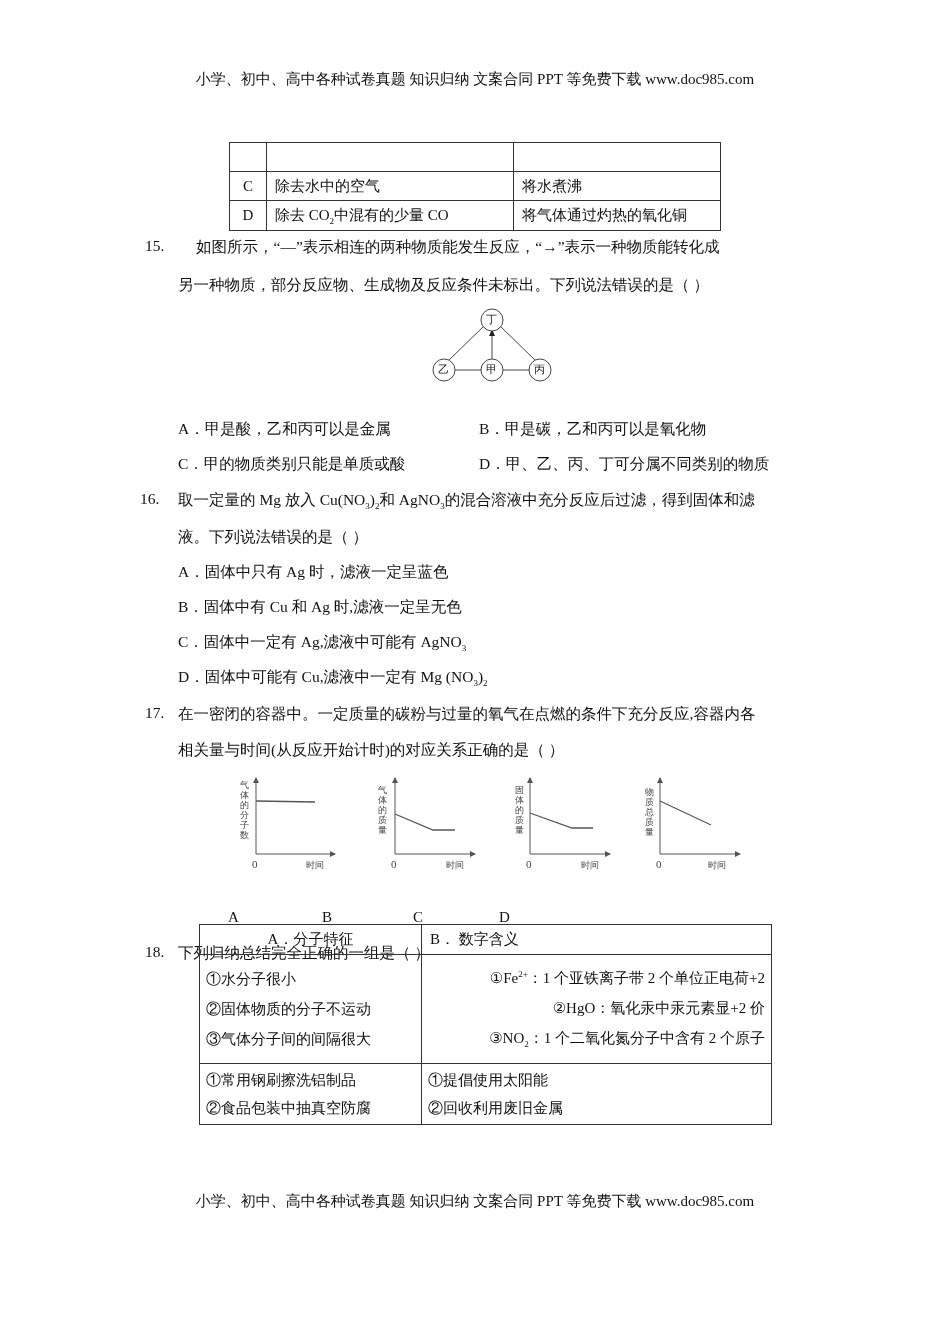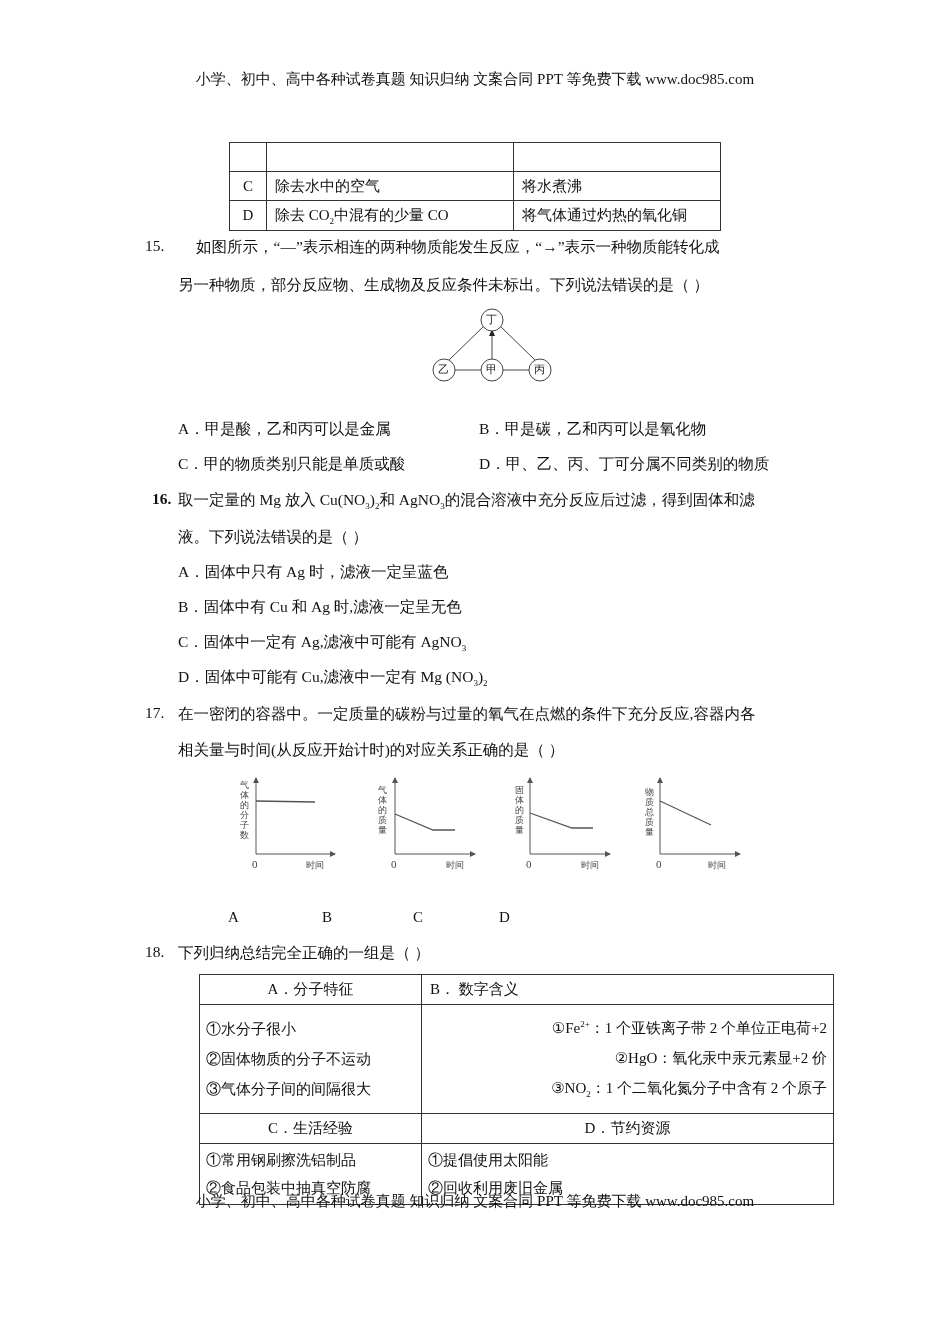--- a/index.html
+++ b/index.html
@@ -59,21 +59,21 @@
 <div class="abs" style="left:486px; top:312px; font-size:11px;">丁</div>
 <div class="abs" style="left:438px; top:362px; font-size:11px;">乙</div>
 <div class="abs" style="left:486px; top:362px; font-size:11px;">甲</div>
 <div class="abs" style="left:534px; top:362px; font-size:11px;">丙</div>
 
 <div class="abs opt" style="left:178px; top:419px;">A．甲是酸，乙和丙可以是金属</div>
 <div class="abs opt" style="left:479px; top:419px;">B．甲是碳，乙和丙可以是氧化物</div>
 <div class="abs opt" style="left:178px; top:454px;">C．甲的物质类别只能是单质或酸</div>
 <div class="abs opt" style="left:479px; top:454px;">D．甲、乙、丙、丁可分属不同类别的物质</div>
 
-<div class="abs q" style="left:152px; top:490px;font-weight:bold;">16.</div>
+<div class="abs q" style="left:140px; top:490px;">16.</div>
 <div class="abs q" style="left:178px; top:490px;"><span>取一定量的 Mg 放入 Cu(NO</span><sub>3</sub><span>)</span><sub>2</sub><span>和 AgNO</span><sub>3</sub><span>的混合溶液中充分反应后过滤，得到固体和滤</span></div>
 <div class="abs q" style="left:178px; top:527px;">液。下列说法错误的是（    ）</div>
 <div class="abs opt" style="left:178px; top:562px;">A．固体中只有 Ag 时，滤液一定呈蓝色</div>
 <div class="abs opt" style="left:178px; top:597px;">B．固体中有 Cu 和 Ag 时,滤液一定呈无色</div>
 <div class="abs opt" style="left:178px; top:632px;"><span>C．固体中一定有    Ag,滤液中可能有 AgNO</span><sub>3</sub></div>
 <div class="abs opt" style="left:178px; top:667px;"><span>D．固体中可能有 Cu,滤液中一定有 Mg (NO</span><sub>3</sub><span>)</span><sub>2</sub></div>
 
 <div class="abs q" style="left:145px; top:704px;">17.</div>
 <div class="abs q" style="left:178px; top:704px;">在一密闭的容器中。一定质量的碳粉与过量的氧气在点燃的条件下充分反应,容器内各</div>
 <div class="abs q" style="left:178px; top:740px;">相关量与时间(从反应开始计时)的对应关系正确的是（    ）</div>
@@ -150,42 +150,38 @@
 <div class="abs" style="left:708px; top:859px; font-size:9px; color:#444;">时间</div>
 
 <div class="graph-letter" style="left:228px; top:909px;">A</div>
 <div class="graph-letter" style="left:322px; top:909px;">B</div>
 <div class="graph-letter" style="left:413px; top:909px;">C</div>
 <div class="graph-letter" style="left:499px; top:909px;">D</div>
 
 <div class="abs q" style="left:145px; top:943px;">18.</div>
 <div class="abs q" style="left:178px; top:943px;">下列归纳总结完全正确的一组是（    ）</div>
 
-<table class="t" style="left:199px; top:974px; width:635px;">
+<table class="t" style="left:199px; top:924px; width:573px;">
   <tbody>
       <tr style="height:30px;">
     <td style="width:205px; text-align:center;">A．分子特征</td>
     <td style="text-align:left;">B．     数字含义</td>
   </tr>
   <tr>
     <td style="padding:0 6px; line-height:30px;">
       <div>①水分子很小</div>
       <div>②固体物质的分子不运动</div>
       <div>③气体分子间的间隔很大</div>
     </td>
     <td style="padding:4px 6px; line-height:30px;text-align:right;">
       <div><span>①Fe</span><sup>2+</sup><span>：1 个亚铁离子带 2 个单位正电荷+2</span></div>
       <div>②HgO：氧化汞中汞元素显+2 价</div>
       <div><span>③NO</span><sub>2</sub><span>：1 个二氧化氮分子中含有 2 个原子</span></div>
     </td>
   </tr>
-  <tr style="height:30px;">
-    <td style="text-align:center;">C．生活经验</td>
-    <td style="text-align:center;">D．节约资源</td>
-  </tr>
   <tr>
     <td style="padding:2px 6px; line-height:28px;">
       <div>①常用钢刷擦洗铝制品</div>
       <div>②食品包装中抽真空防腐</div>
     </td>
     <td style="padding:2px 6px; line-height:28px;">
       <div>①提倡使用太阳能</div>
       <div>②回收利用废旧金属</div>
     </td>
   </tr>

